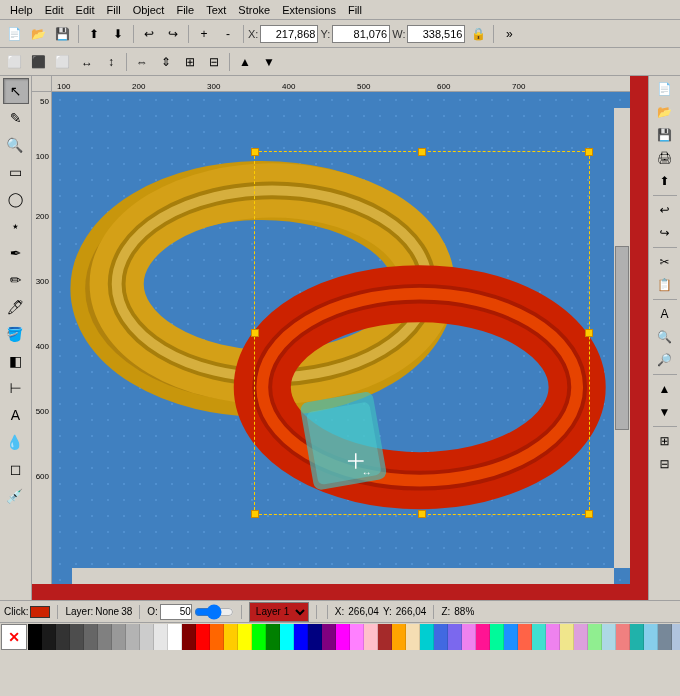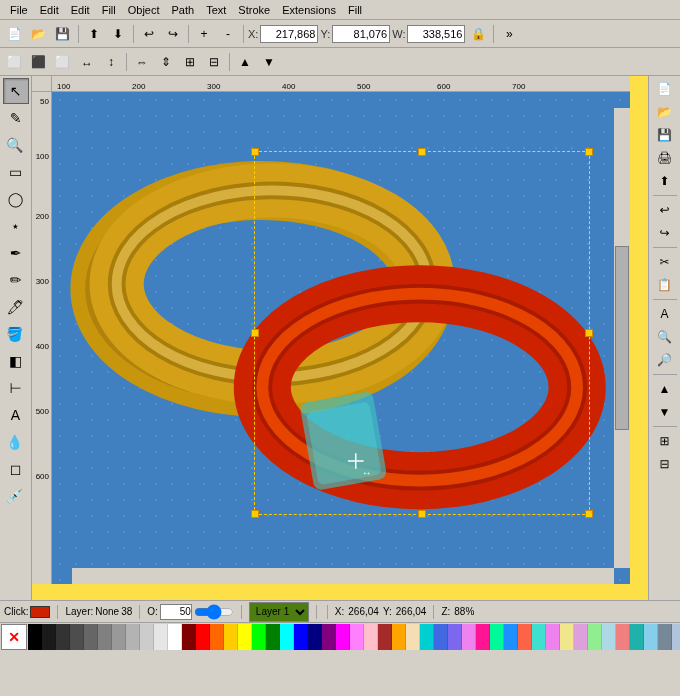--- a/index.html
+++ b/index.html
@@ -48,21 +48,21 @@
       overflow: hidden;
     }
     .tool-btn {
       width: 26px; height: 26px; display: flex; align-items: center; justify-content: center;
       background: #d4d0c8; border: 1px solid transparent; cursor: pointer; font-size: 14px;
     }
     .tool-btn.active { background: #b0b0b0; border: 1px solid #606060; box-shadow: inset 1px 1px 2px #888; }
 
     
     #canvas-area {
-      flex: 1; background: #fde047; overflow: hidden; position: relative;
+      flex: 1; background: #b91c1c; overflow: hidden; position: relative;
     }
     
     #ruler-top {
       position: absolute; top: 0; left: 20px; right: 18px; height: 16px;
       background: #d4d0c8; border-bottom: 1px solid #a0a0a0;
       display: flex; align-items: flex-end; font-size: 8px; overflow: hidden;
     }
     #ruler-left {
       position: absolute; top: 16px; left: 0; width: 20px; bottom: 16px;
       background: #d4d0c8; border-right: 1px solid #a0a0a0;
@@ -122,21 +122,21 @@
     }
 
     
     #statusbar {
       height: 22px; background: #d4d0c8; border-top: 1px solid #a0a0a0;
       display: flex; align-items: center; padding: 0 4px; gap: 4px; font-size: 10px;
     }
     .status-seg { display: flex; align-items: center; gap: 2px; }
     .status-sep { width: 1px; height: 14px; background: #a0a0a0; margin: 0 3px; }
     .layer-select {
-      height: 20px; font-size: 10px; border: 1px solid #808080; background: #4d7c0f; padding: 0 2px;
+      height: 20px; font-size: 10px; border: 1px solid #808080; background: #b91c1c; padding: 0 2px;
     }
 
     
     #palette {
       height: 28px; background: #d4d0c8; border-top: 1px solid #a0a0a0;
       display: flex; align-items: center;
     }
     .palette-colors {
       display: flex; flex: 1; overflow: hidden;
     }
@@ -145,26 +145,26 @@
     }
     .opacity-input { width: 32px; height: 16px; border: 1px solid #808080; text-align: right; font-size: 10px; }
 
     
     #artwork { position: absolute; top: 0; left: 0; width: 100%; height: 100%; }
   </style>
 </head>
 <body>
 
 <div id="menubar">
-  <div class="menu-item">File</div>
+  <div class="menu-item">Help</div>
   <div class="menu-item">Edit</div>
   <div class="menu-item">Edit</div>
   <div class="menu-item">Fill</div>
   <div class="menu-item">Object</div>
-  <div class="menu-item">Path</div>
+  <div class="menu-item">File</div>
   <div class="menu-item">Text</div>
   <div class="menu-item">Stroke</div>
   <div class="menu-item">Extensions</div>
   <div class="menu-item">Fill</div>
 </div>
 
 <div id="toolbar-top">
   <div class="tb-btn" title="New">📄</div>
   <div class="tb-btn" title="Open">📂</div>
   <div class="tb-btn" title="Save">💾</div>

